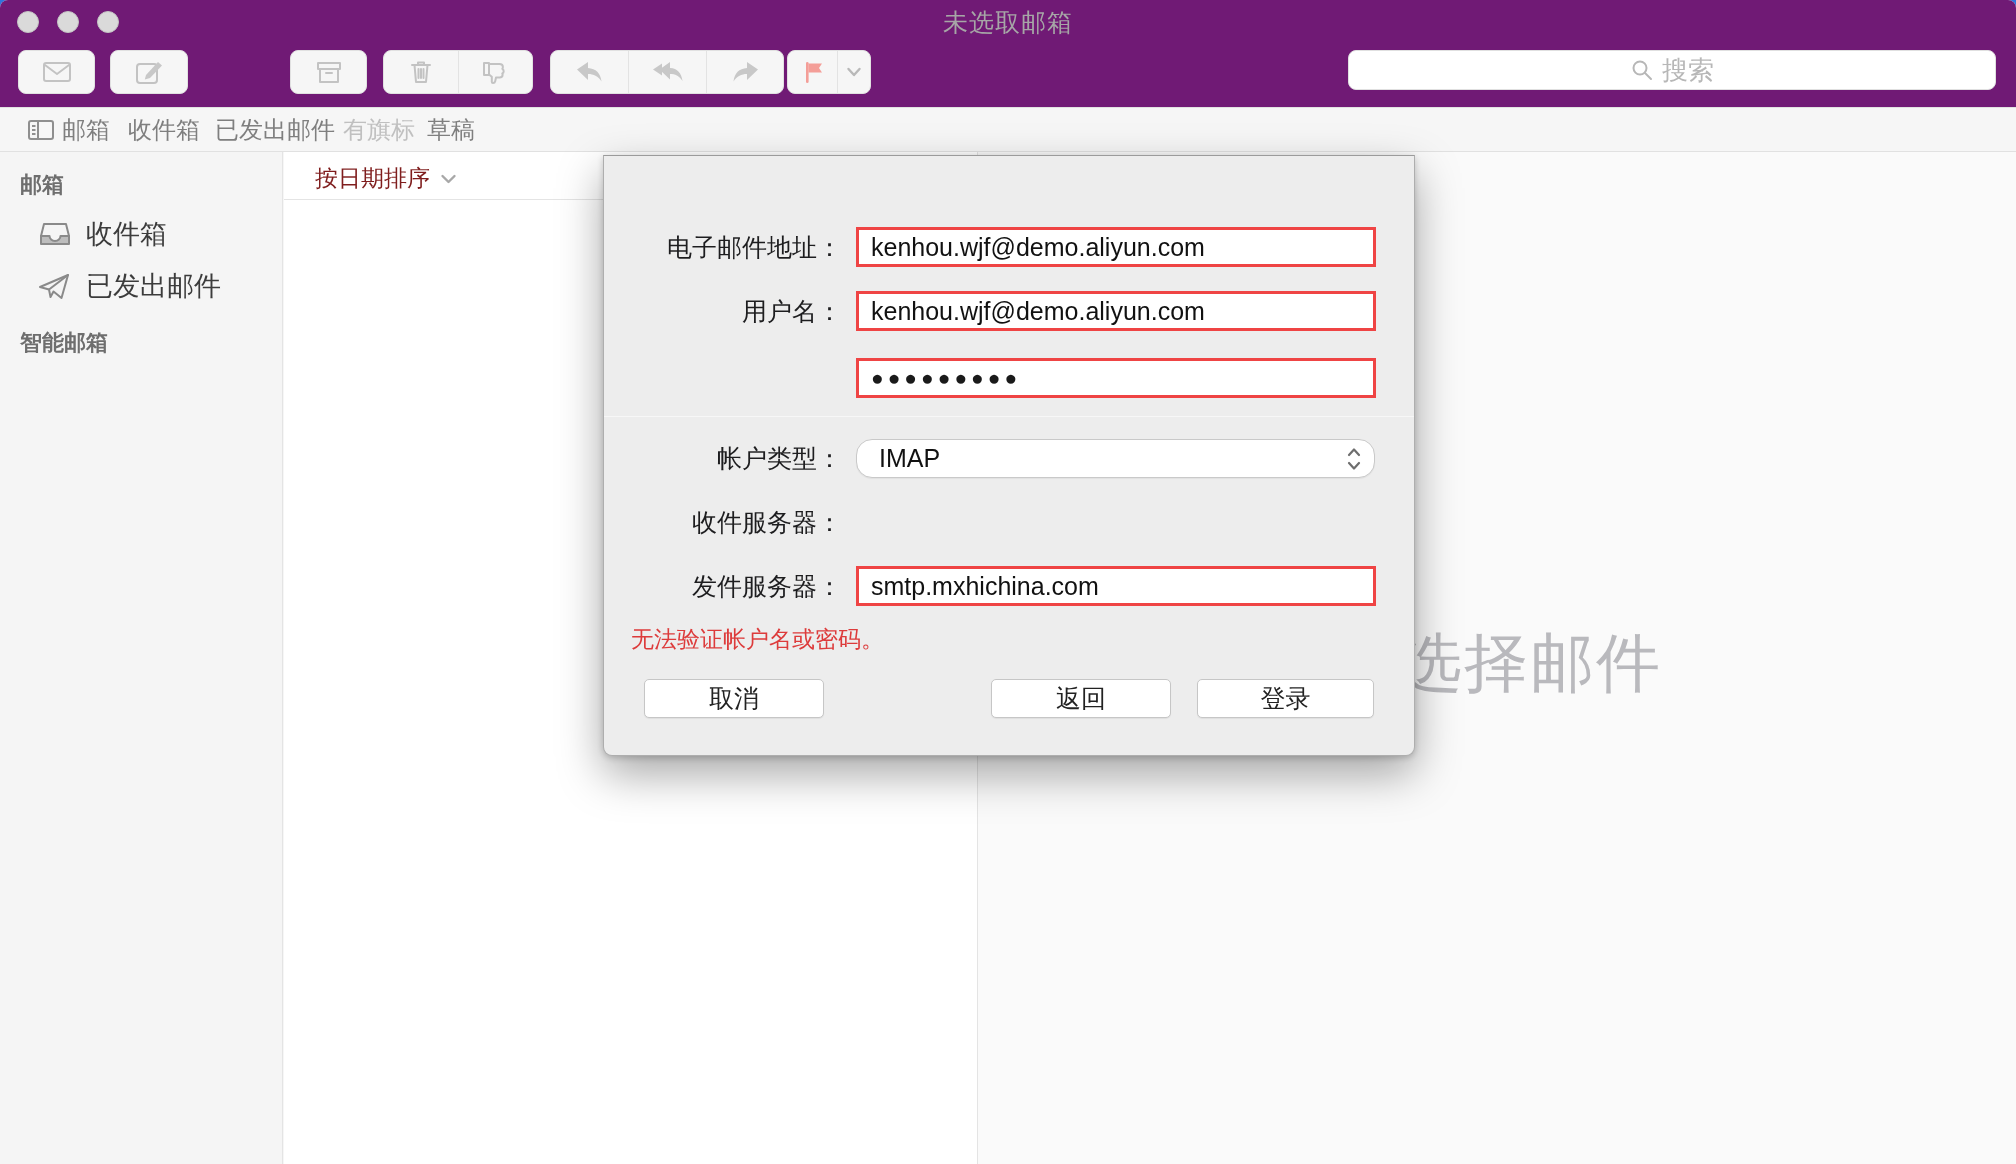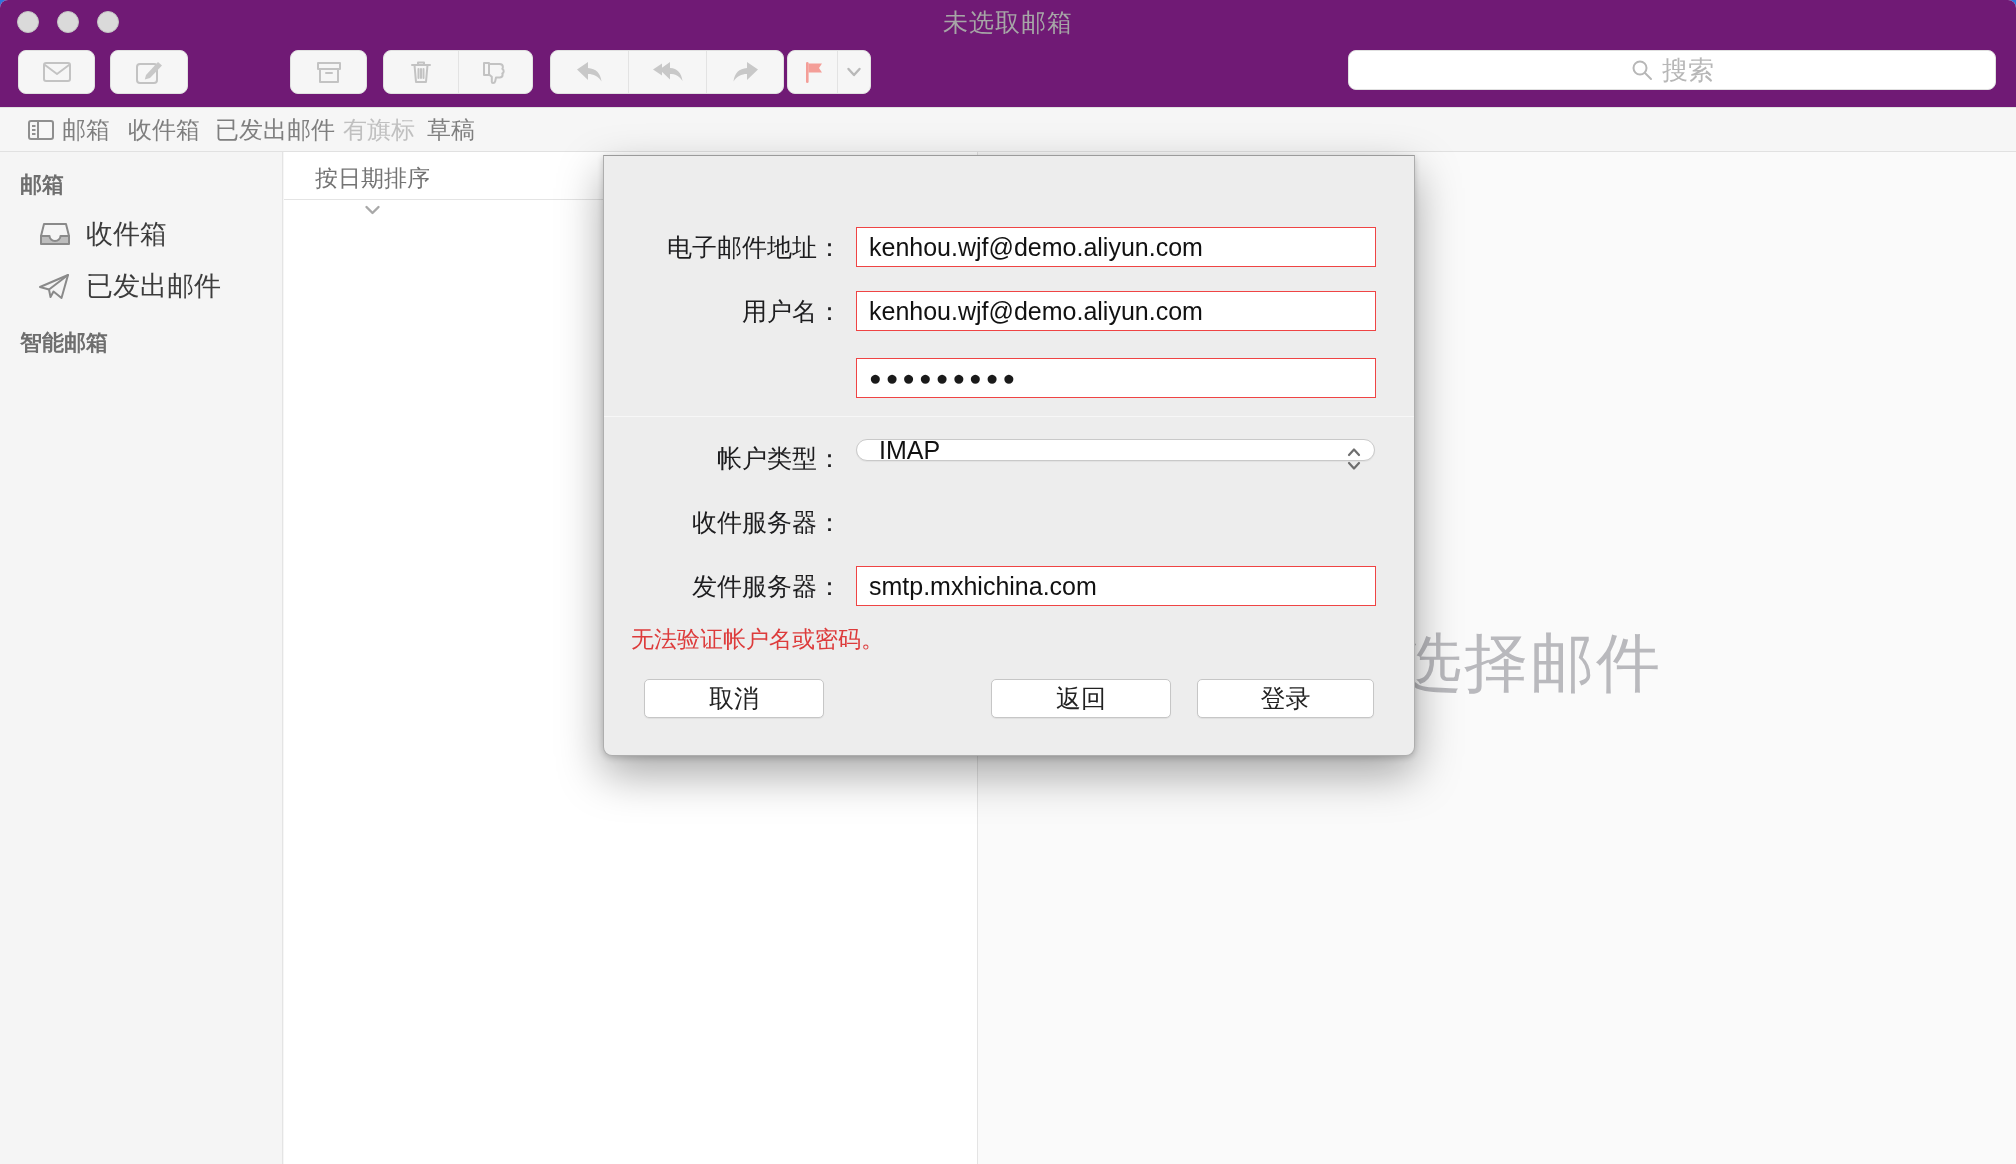--- a/index.html
+++ b/index.html
@@ -40,41 +40,41 @@
   .sb-header { position:absolute; left:20px; font-size:22px; font-weight:bold; color:#6e6e6e; }
   .sb-item { position:absolute; left:0; width:283px; height:44px; display:flex; align-items:center; }
   .sb-item .lbl { font-size:27px; color:#3c3c3c; }
   .sb-icon { stroke:#8a8a8a; fill:none; stroke-width:2; stroke-linecap:round; stroke-linejoin:round;
              position:absolute; left:37px; }
   .sb-item .lbl { position:absolute; left:86px; }
 
   .msglist { position:absolute; left:284px; top:152px; width:693px; height:1012px; background:#ffffff; }
   .msglist-header { position:absolute; left:0; top:0; width:693px; height:48px; background:#ffffff;
                     border-bottom:1px solid #e4e4e4; }
-  .sort-label { position:absolute; left:31px; top:11px; font-size:23px; color:#737373;
-                display:flex; align-items:center; gap:10px;flex-direction:column; }
+  .sort-label { position:absolute; left:31px; top:11px; font-size:23px; color:#7f1d1d;
+                display:flex; align-items:center; gap:10px; }
 
   .msgpane { position:absolute; left:977px; top:152px; width:1039px; height:1012px; background:#fafafa;
              border-left:1px solid #e4e4e4; }
   .empty-text { position:absolute; left:0; top:468px; width:100%; text-align:center;
                 font-size:64px; color:#b9b9bd; letter-spacing:2px; }
 
   
   .sheet { position:absolute; left:603px; top:155px; width:812px; height:601px; background:#ededed;
            border:1px solid #aeaeae; border-top-color:#9b9b9b; border-radius:0 0 9px 9px;
            box-shadow:0 18px 45px rgba(0,0,0,0.35), 0 2px 6px rgba(0,0,0,0.18); z-index:10; }
   .sheet-label { position:absolute; left:0; width:238px; height:40px; line-height:40px;
                  text-align:right; font-size:25px; color:#1d1d1f; }
   .sheet-input { position:absolute; left:252px; width:520px; height:40px; background:#fff;
-                 border:1px solid #ef4444; font-size:25px; color:#111; padding:8px 12px;
+                 border:3px solid #ef4444; font-size:25px; color:#111; padding:8px 12px;
                  font-family:"Liberation Sans","DejaVu Sans",sans-serif; outline:none; }
   .sheet-input.password { font-size:21px; letter-spacing:4px; color:#1a1a1a; }
   .sheet-divider { position:absolute; left:0; top:260px; width:810px; height:1px; background:#d4d4d4;
                    border-bottom:1px solid #f7f7f7; }
-  .popup { position:absolute; left:252px; top:283px; width:519px; height:22px; background:#fff;
+  .popup { position:absolute; left:252px; top:283px; width:519px; height:39px; background:#fff;
            border:1px solid #c9c9c9; border-radius:16px; display:flex; align-items:center;
            font-size:25px; color:#111; padding-left:22px; box-shadow:0 1px 1px rgba(0,0,0,0.05); }
   .popup-chevrons { position:absolute; right:12px; top:6px; }
   .sheet-error { position:absolute; left:27px; top:468px; font-size:23px; }
   .sheet-btn { position:absolute; top:523px; height:39px; background:#ffffff; border:1px solid #c6c6c6;
                border-radius:5px; font-size:25px; color:#222; display:flex; align-items:center;
                justify-content:center; box-shadow:0 1px 1px rgba(0,0,0,0.06); cursor:default; }
 </style>
 </head>
 <body>

